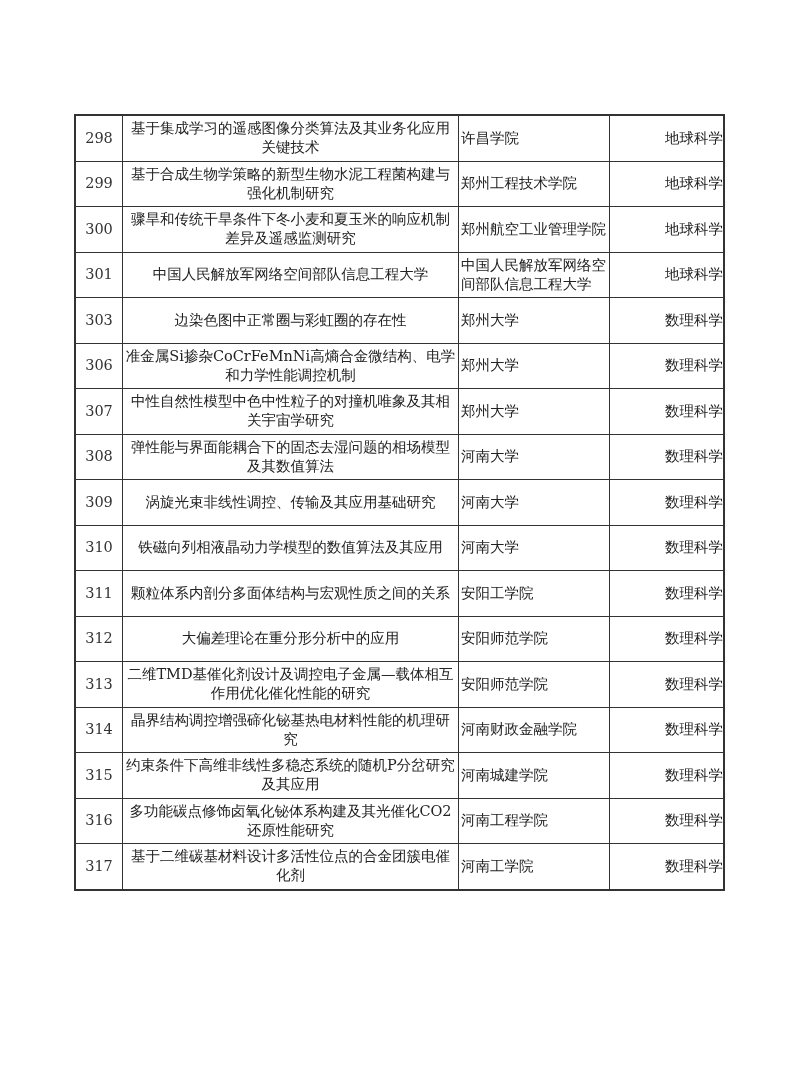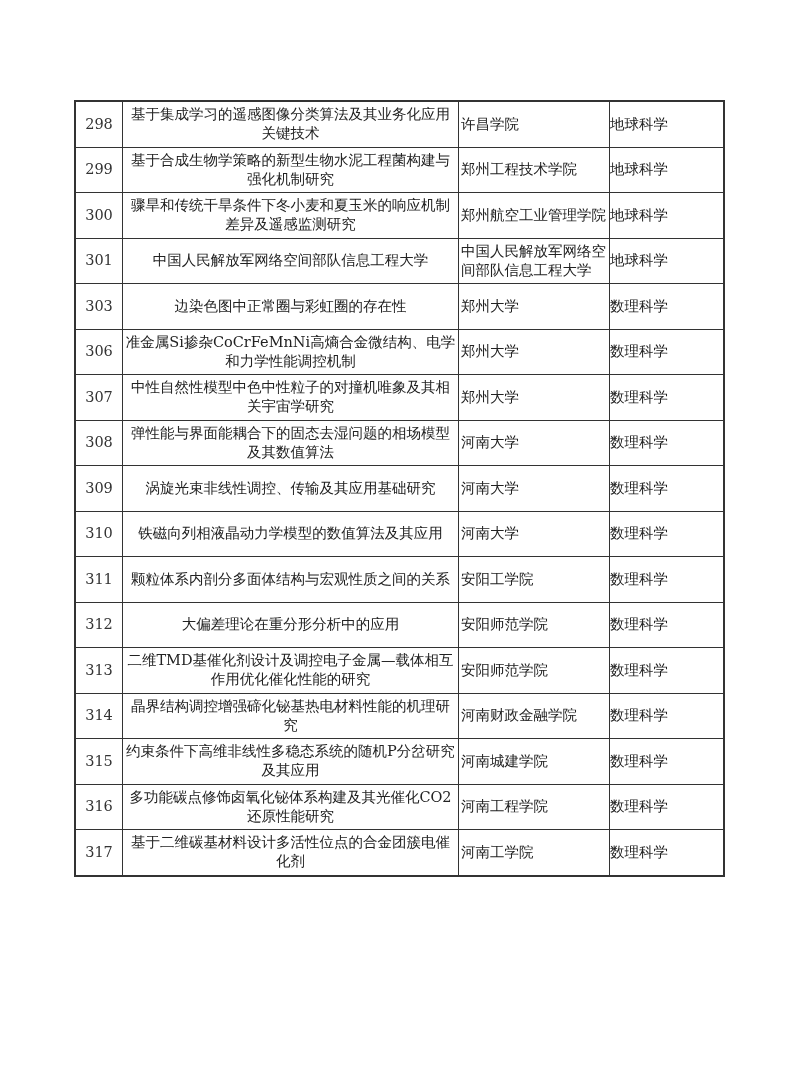--- a/index.html
+++ b/index.html
@@ -19,21 +19,21 @@
       position: absolute;
       left: 0;
       top: 0;
       width: 797px;
       height: 1080px;
       background: #ffffff;
     }
     table.list {
       position: absolute;
       left: 74px;
-      top: 100px;
+      top: 114px;
       width: 645px;
       border-collapse: collapse;
       table-layout: fixed;
       border: 2px solid #333333;
     }
     table.list td {
       border: 1.5px solid #333333;
       height: 44.5px;
       padding: 0;
       vertical-align: middle;
@@ -59,21 +59,21 @@
       font-family: Liberation Serif, serif;
     }
     td.col-inst .inner {
       display: block;
       max-height: 46px;
       overflow: hidden;
       padding: 0 2px;
     }
     td.col-disc {
       width: 113px;
-      text-align: left;
+      text-align: right;
     }
   </style>
 </head>
 <body>
 
 <div class="page">
   <table class="list">
     <tbody id="rows">
       <tr>
         <td class="col-no">298</td>

